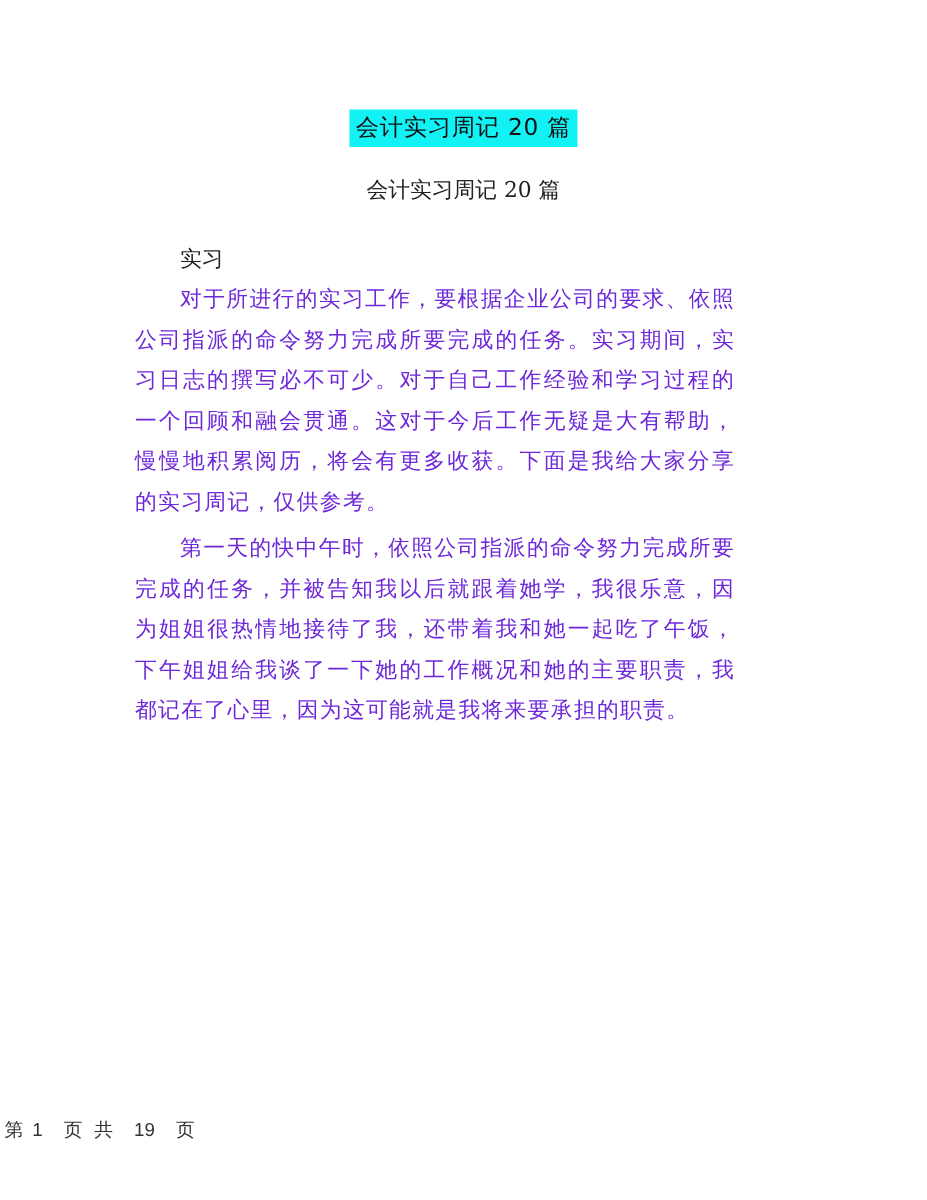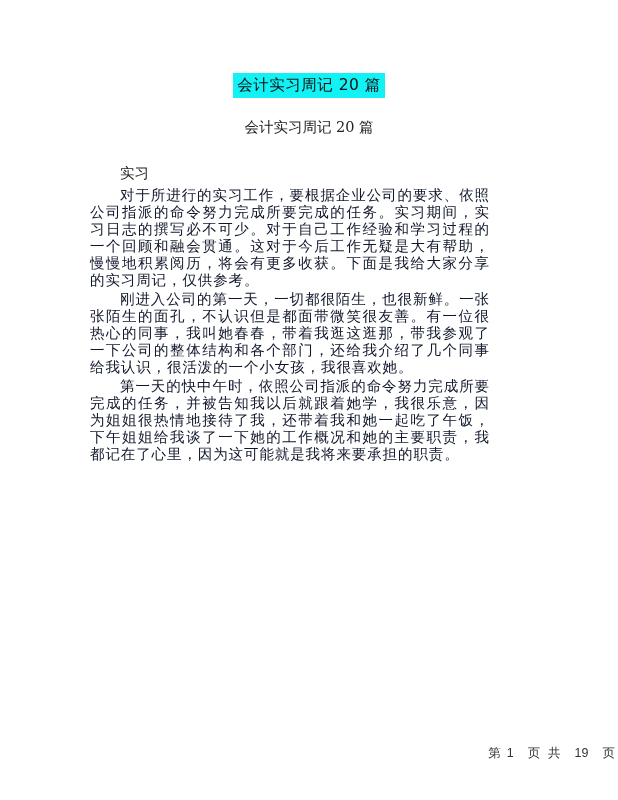--- a/index.html
+++ b/index.html
@@ -7,44 +7,43 @@
          font-family: "DejaVu Serif", "Liberation Serif", serif; color: #1a1a1a; }
   .page { position: absolute; left: 0; top: 0; width: 618px; height: 696px; background: #fff; }
   .title-wrap { position: absolute; top: 73px; left: 0; width: 618px; text-align: center; }
   .title { display: inline-block; background: #12f1f4; padding: 1px 4px 2px 4px;
            font-family: "DejaVu Sans", "Liberation Sans", sans-serif; font-size: 15.5px;
            line-height: 22px; color: #111; letter-spacing: 0.5px; }
   .subtitle { position: absolute; top: 117px; left: 0; width: 618px; text-align: center;
               font-size: 14.5px; line-height: 20px; color: #222; }
   .body { position: absolute; left: 90px; top: 143px; width: 400px; margin-top: 16px; }
   .heading { font-size: 14.5px; line-height: 28.3px; text-indent: 30px; margin: 0; color: #222; }
-  .para { font-size: 14.5px; line-height: 17px; text-indent: 30px; margin: 0; color: #0f172a;
+  .para { font-size: 14.5px; line-height: 27px; text-indent: 30px; margin: 0; color: #6d28d9;
           letter-spacing: 0.9px; text-align: justify; }
   .gap { height: 2px; }
-  .footer { position: absolute; top: 745px; left: 0; width: 618px; text-align: right;
+  .footer { position: absolute; top: 745px; left: 0; width: 618px; text-align: left;
             font-size: 12.5px; color: #333; word-spacing: 4px; }
   .footer span { margin: 0 3px; }
   .num { font-family: "Liberation Sans", sans-serif; }
 </style>
 </head>
 <body>
 
 <div class="page">
 
   <div class="title-wrap">
     <span class="title" style="background: rgb(18, 241, 244);">会计实习周记   20 篇</span>
   </div>
 
   <div class="subtitle">会计实习周记  20 篇</div>
 
   <div class="body">
     <p class="heading">实习</p>
     <p class="para">对于所进行的实习工作，要根据企业公司的要求、依照公司指派的命令努力完成所要完成的任务。实习期间，实习日志的撰写必不可少。对于自己工作经验和学习过程的一个回顾和融会贯通。这对于今后工作无疑是大有帮助，慢慢地积累阅历，将会有更多收获。下面是我给大家分享的实习周记，仅供参考。</p>
     <div class="gap"></div>
-    <p class="para">刚进入公司的第一天，一切都很陌生，也很新鲜。一张张陌生的面孔，不认识但是都面带微笑很友善。有一位很热心的同事，我叫她春春，带着我逛这逛那，带我参观了一下公司的整体结构和各个部门，还给我介绍了几个同事给我认识，很活泼的一个小女孩，我很喜欢她。</p>
     <div class="gap"></div>
     <p class="para">第一天的快中午时，依照公司指派的命令努力完成所要完成的任务，并被告知我以后就跟着她学，我很乐意，因为姐姐很热情地接待了我，还带着我和她一起吃了午饭，下午姐姐给我谈了一下她的工作概况和她的主要职责，我都记在了心里，因为这可能就是我将来要承担的职责。</p>
   </div>
 
   <div class="footer">
     <span>第</span><span class="num">1</span>
     <span>页 共</span>
     <span class="num">19</span>
     <span>页</span>
   </div>

